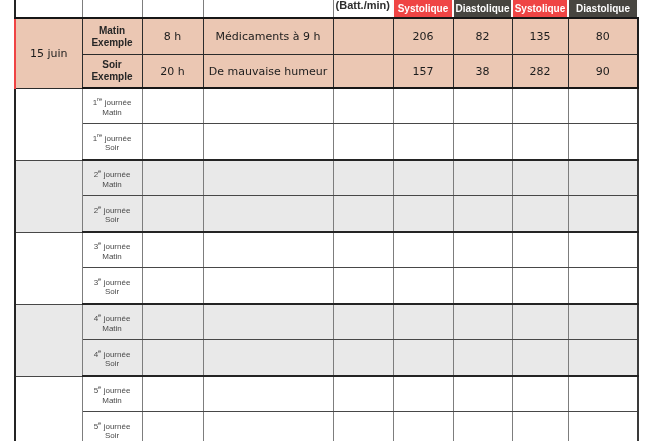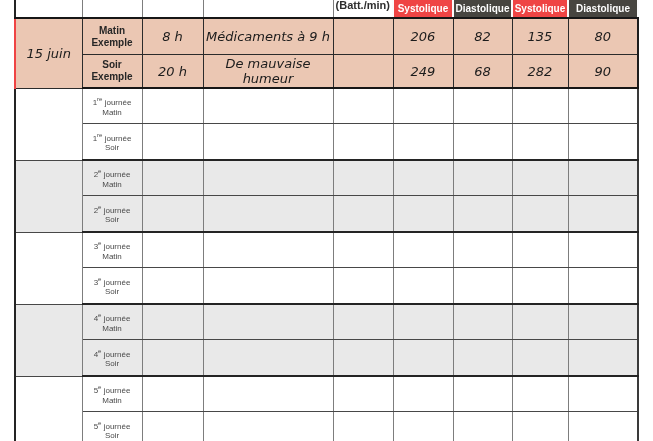--- a/index.html
+++ b/index.html
@@ -19,21 +19,21 @@
                   border-left:2px solid #fbfbfb;border-right:2px solid #fbfbfb;}
   tr.hdr td.h-dark{background:#474540;color:#fff;font-weight:bold;font-size:10px;
                    border-left:2px solid #fbfbfb;border-right:2px solid #fbfbfb;}
   
   tr.ex td{background:#ebc7b3;border-left:1px solid #2b2b2b;border-right:1px solid #2b2b2b;
            border-top:1px solid #2b2b2b;border-bottom:1px solid #2b2b2b;}
   tr.ex-top td{border-top:2px solid #161616;height:35px;}
   tr.ex-bot td{border-bottom:2px solid #161616;height:32px;}
   tr.ex td.first{border-left:2px solid #ef4444;}
   tr.ex td.last{border-right:2px solid #1d1d1d;}
-  .hand{font-family:"DejaVu Sans",sans-serif;font-size:13px;color:#1c1c1c;font-style:italic;}
+  .hand{font-family:"DejaVu Sans",sans-serif;font-size:11px;color:#1c1c1c;}
   .ex-label{font-weight:bold;font-size:10px;color:#262626;line-height:12px;}
   
   tr.day td{background:#ffffff;}
   tr.day.alt td{background:#e9e9e9;}
   tr.sub-top td{height:34px;}
   tr.sub-bot td{height:35px;border-bottom:2px solid #242424;}
   .jlabel{font-size:8px;color:#4a4a4a;line-height:10px;}
   .jlabel sup{font-size:6px;}
 </style>
 </head>
@@ -81,22 +81,22 @@
     <td class="hand last">80</td>
   </tr>
   <tr class="ex ex-bot">
     <td class="ex-label">
       <span>Soir</span><br>
       <span>Exemple</span>
     </td>
     <td class="hand">20 h</td>
     <td class="hand">De mauvaise humeur</td>
     <td></td>
-    <td class="hand">249</td>
-    <td class="hand">68</td>
+    <td class="hand">157</td>
+    <td class="hand">38</td>
     <td class="hand">282</td>
     <td class="hand last">90</td>
   </tr>
 
   <tr class="day sub-top">
     <td rowspan="2" class="first"></td>
     <td class="jlabel">
       <span>1</span><sup>re</sup>
       <span>journée</span><br>
       <span>Matin</span>

